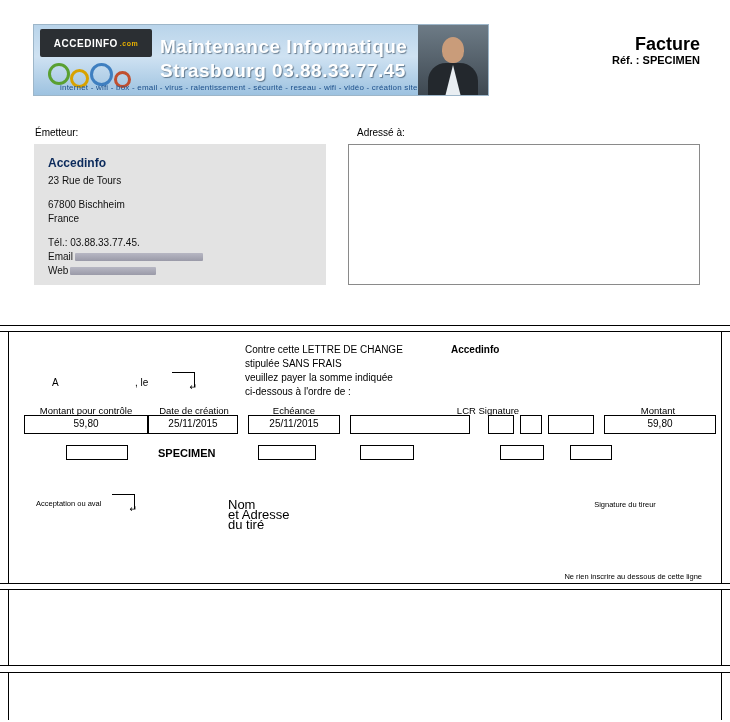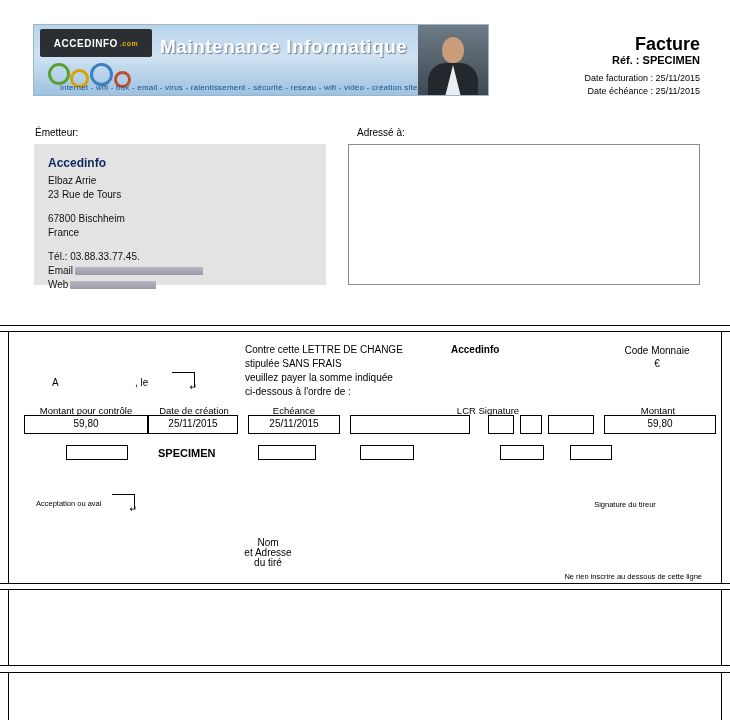--- a/index.html
+++ b/index.html
@@ -307,25 +307,23 @@
     left: 36px;
     top: 499px;
     font-size: 7.5px;
     color: #000;
   }
   .nom-adresse {
     position: absolute;
     left: 228px;
     top: 500px;
     width: 80px;
-    text-align: center;
-    font-size: 10px;
+    font-size: 13px;
     color: #000;
     line-height: 10px;
-    margin-top: 38px;
   }
   .signature-tireur {
     position: absolute;
     left: 580px;
     top: 500px;
     width: 90px;
     text-align: center;
     font-size: 7.5px;
     color: #000;
   }
@@ -346,40 +344,36 @@
     <div class="banner-logo">
       <span>ACCEDINFO</span>
         <span class="dotcom">.com</span>
     </div>
     <div class="gear g1"></div>
     <div class="gear g2"></div>
     <div class="gear g3"></div>
     <div class="gear g4"></div>
     <div class="banner-title">
       <div>Maintenance Informatique</div>
+      <div>Strasbourg 03.88.33.77.45</div>
     </div>
     <div class="banner-sub">internet - wifi - box - email - virus - ralentissement - sécurité - reseau - wifi - vidéo - création site web...</div>
     <div class="banner-photo">
       <div class="head"></div>
       <div class="body"></div>
       <div class="shirt"></div>
     </div>
   </div>
 
   <div class="facture-title">Facture</div>
   <div class="facture-ref">Réf. : SPECIMEN</div>
-  <div class="facture-dates">
-    <div>Date facturation : 25/11/2015</div>
-    <div>Date échéance : 25/11/2015</div>
-  </div>
 
   <div class="label-emetteur">Émetteur:</div>
   <div class="emetteur-box">
     <div class="name">Accedinfo</div>
-    <div>Elbaz Arrie</div>
     <div>23 Rue de Tours</div>
     <div class="spacer"></div>
     <div>67800 Bischheim</div>
     <div>France</div>
     <div class="spacer"></div>
     <div>Tél.: 03.88.33.77.45.</div>
     <div><span>Email</span><span class="redact w1"></span></div>
     <div><span>Web</span><span class="redact w2"></span></div>
   </div>
 
@@ -391,24 +385,20 @@
   <div class="vline vleft"></div>
   <div class="vline vright"></div>
 
   <div class="lcr-text">
     <div>Contre cette LETTRE DE CHANGE</div>
     <div>stipulée SANS FRAIS</div>
     <div>veuillez payer la somme indiquée</div>
     <div>ci-dessous à l'ordre de :</div>
   </div>
   <div class="lcr-benef">Accedinfo</div>
-  <div class="lcr-monnaie">
-    <div>Code Monnaie</div>
-    <div>€</div>
-  </div>
 
   <div class="a-le">A</div>
   <div class="comma-le">, le</div>
   <div class="small-corner" style="left:172px; top:372px;">
       <span class="arrow">↵</span>
     </div>
 
   <div class="cell-label" style="left:24px; top:405px; width:124px;">Montant pour contrôle</div>
   <div class="cell-label" style="left:146px; top:405px; width:96px;">Date de création</div>
   <div class="cell-label" style="left:248px; top:405px; width:92px;">Echéance</div>

